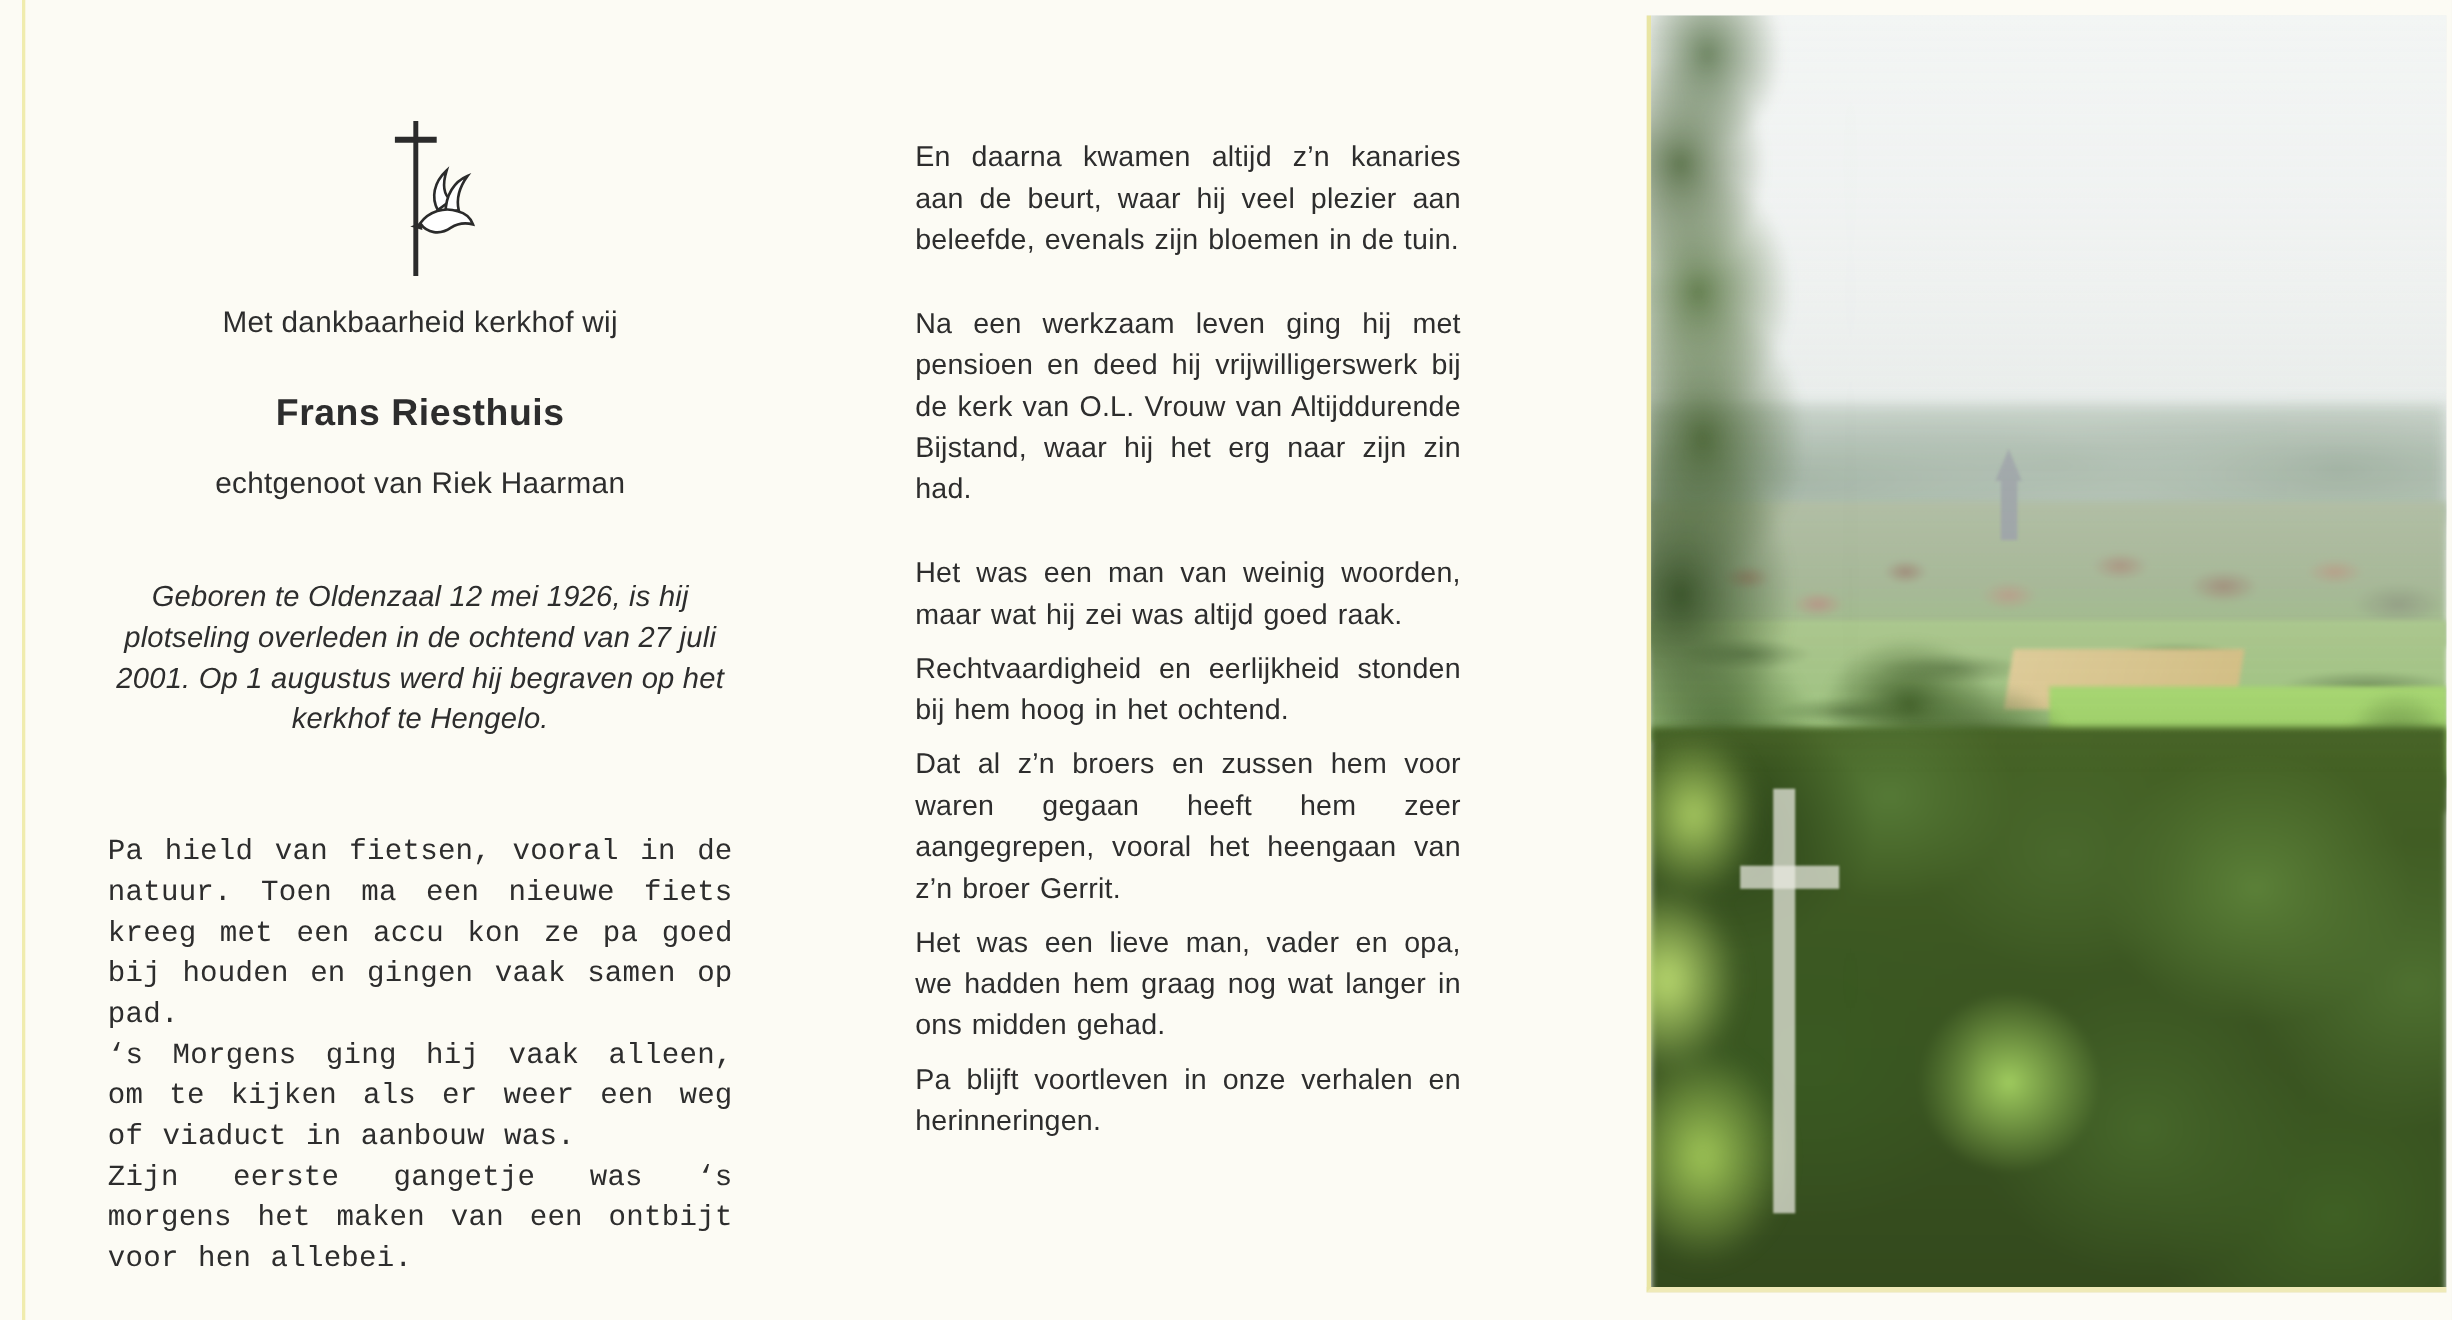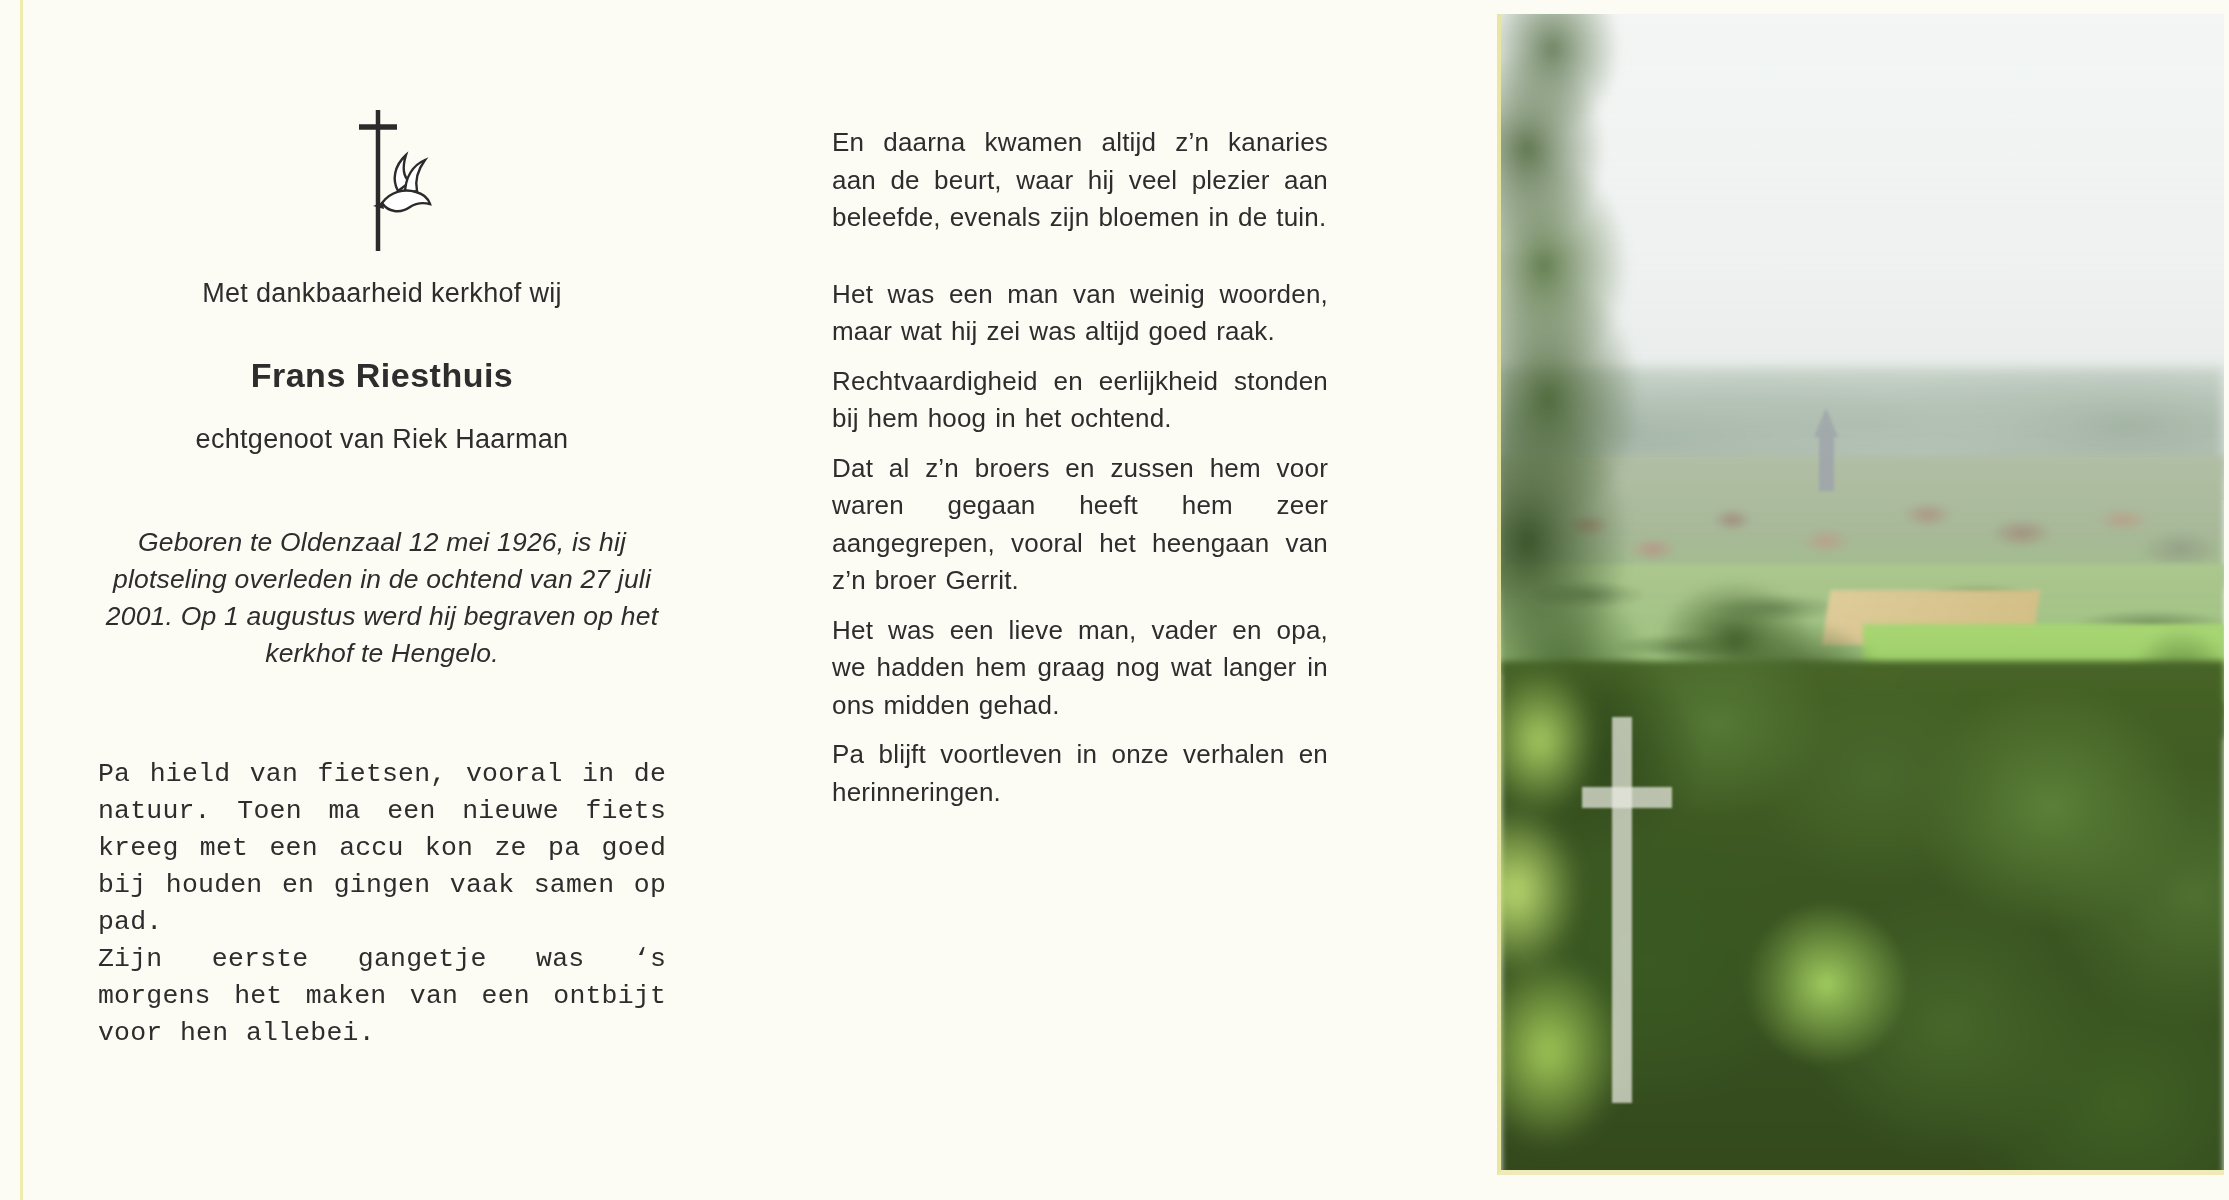--- a/index.html
+++ b/index.html
@@ -115,26 +115,28 @@
         <path d="M50 95 C58 84 72 80 84 84 C92 86 96 90 98 96 C90 94 84 95 78 99 C68 106 56 104 50 95 Z" fill="#ffffff" stroke="#2b2b2b" stroke-width="2.4"></path>
         <path d="M51 94 L41 98 L52 101 Z" fill="#2b2b2b"></path>
       </svg>
     </div>
     <p class="dedication">Met dankbaarheid kerkhof wij</p>
     <h1 class="name">Frans Riesthuis</h1>
     <p class="relation">echtgenoot van Riek Haarman</p>
     <p class="life">Geboren te Oldenzaal 12 mei 1926, is hij plotseling overleden in de ochtend van 27 juli 2001. Op 1 augustus werd hij begraven op het kerkhof te Hengelo.</p>
     <div class="left-just">
       <p>Pa hield van fietsen, vooral in de natuur. Toen ma een nieuwe fiets kreeg met een accu kon ze pa goed bij houden en gingen vaak samen op pad.</p>
+      <p>‘s Morgens ging hij vaak alleen, om te kijken als er weer een weg of viaduct in aanbouw was.</p>
       <p>Zijn eerste gangetje was ‘s morgens het maken van een ontbijt voor hen allebei.</p>
     </div>
   </div>
 
   <div class="col-mid">
     <p class="gap">En daarna kwamen altijd z’n kanaries aan de beurt, waar hij veel plezier aan beleefde, evenals zijn bloemen in de tuin.</p>
+    <p class="gap">Na een werkzaam leven ging hij met pensioen en deed hij vrijwilligerswerk bij de kerk van O.L. Vrouw van Altijddurende Bijstand, waar hij het erg naar zijn zin had.</p>
     <div>
       <p>Het was een man van weinig woorden, maar wat hij zei was altijd goed raak.</p>
       <p>Rechtvaardigheid en eerlijkheid stonden bij hem hoog in het ochtend.</p>
       <p>Dat al z’n broers en zussen hem voor waren gegaan heeft hem zeer aangegrepen, vooral het heengaan van z’n broer Gerrit.</p>
       <p>Het was een lieve man, vader en opa, we hadden hem graag nog wat langer in ons midden gehad.</p>
       <p>Pa blijft voortleven in onze verhalen en herinneringen.</p>
     </div>
   </div>
 
   <div class="photo">

